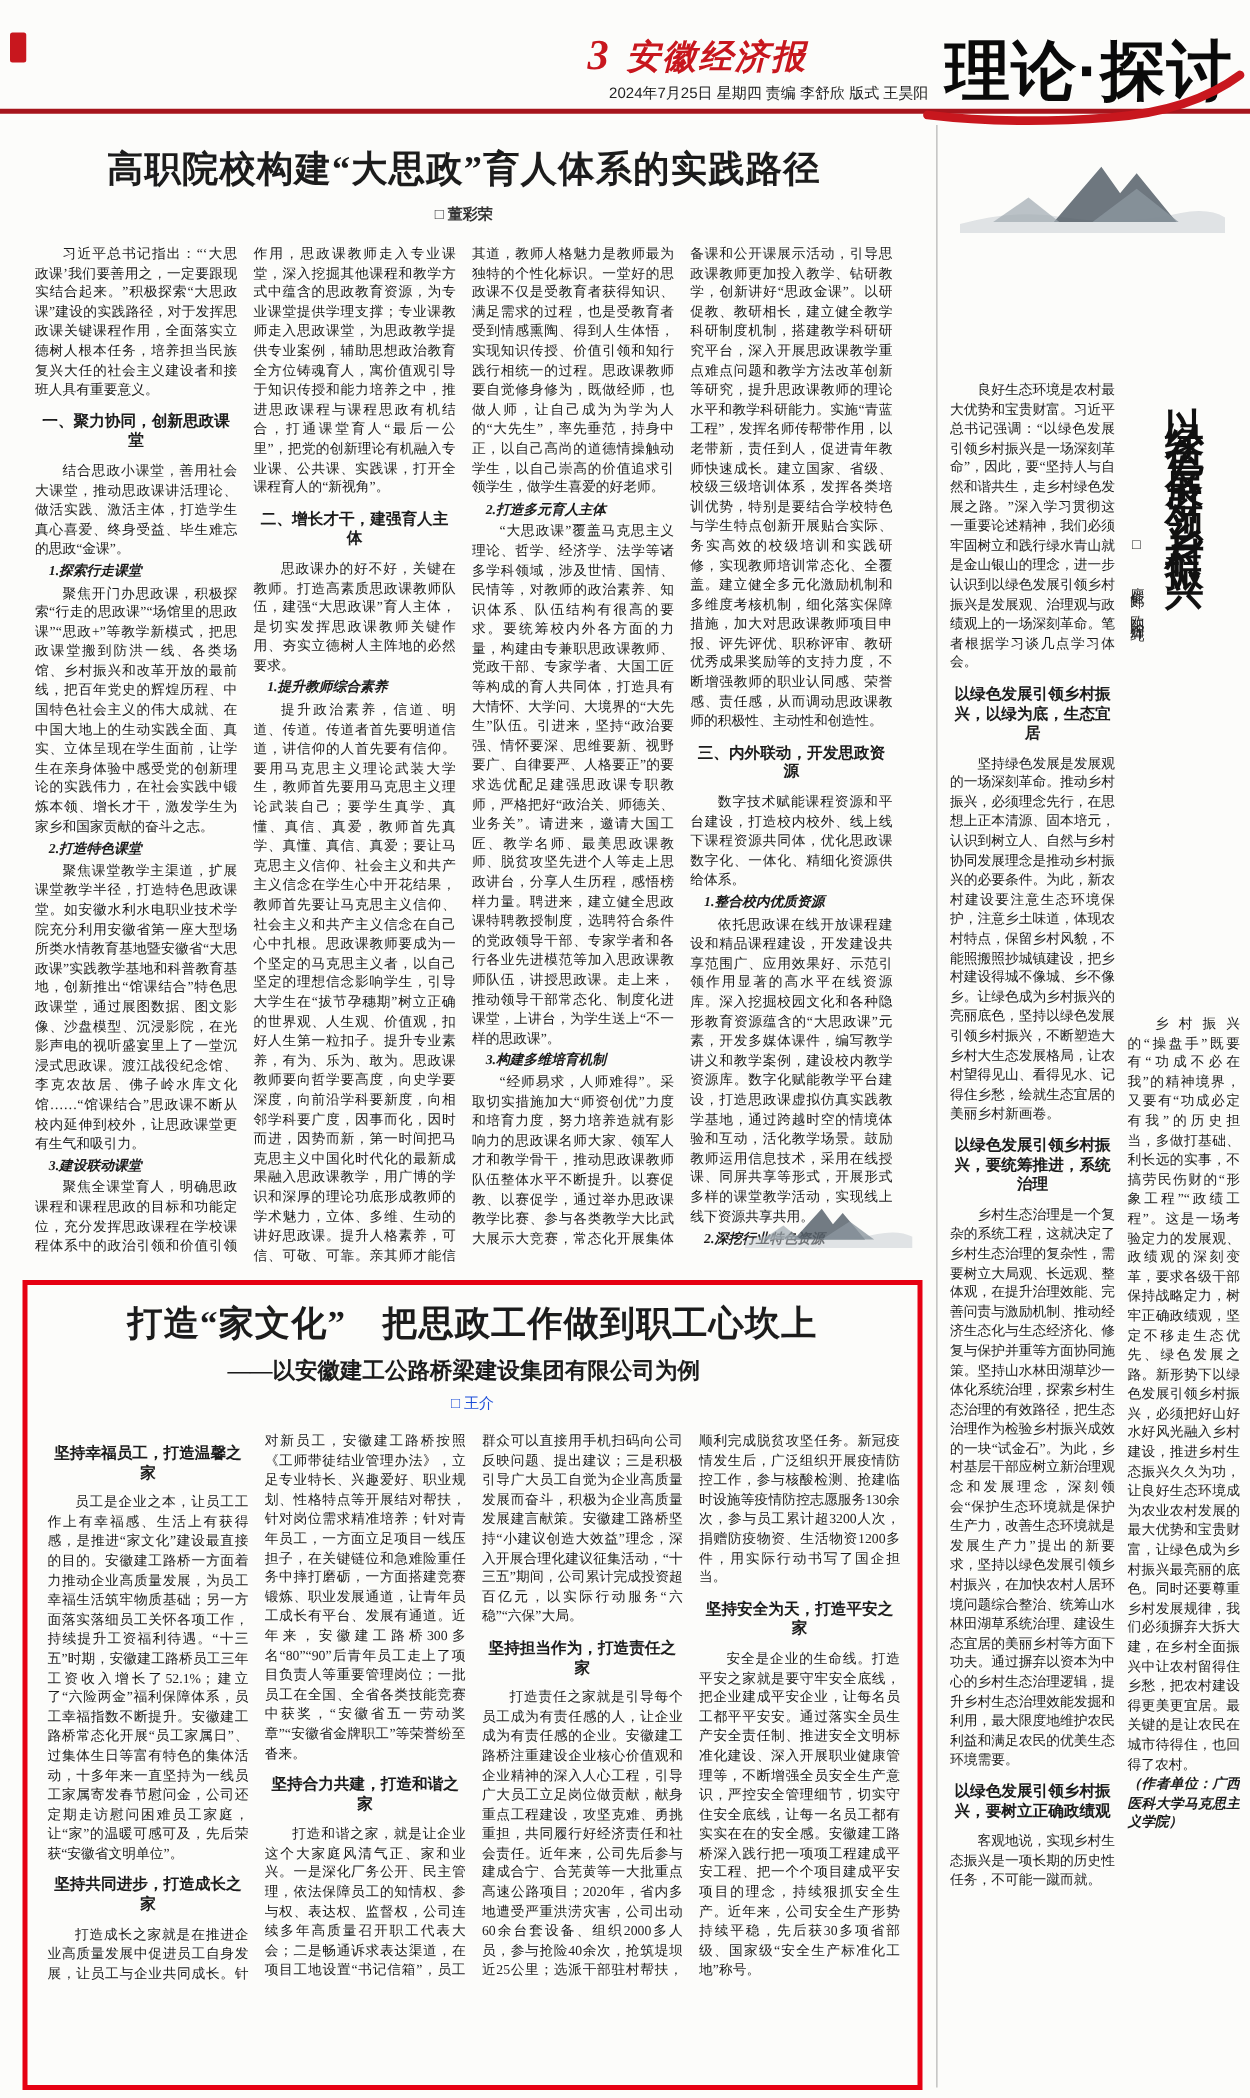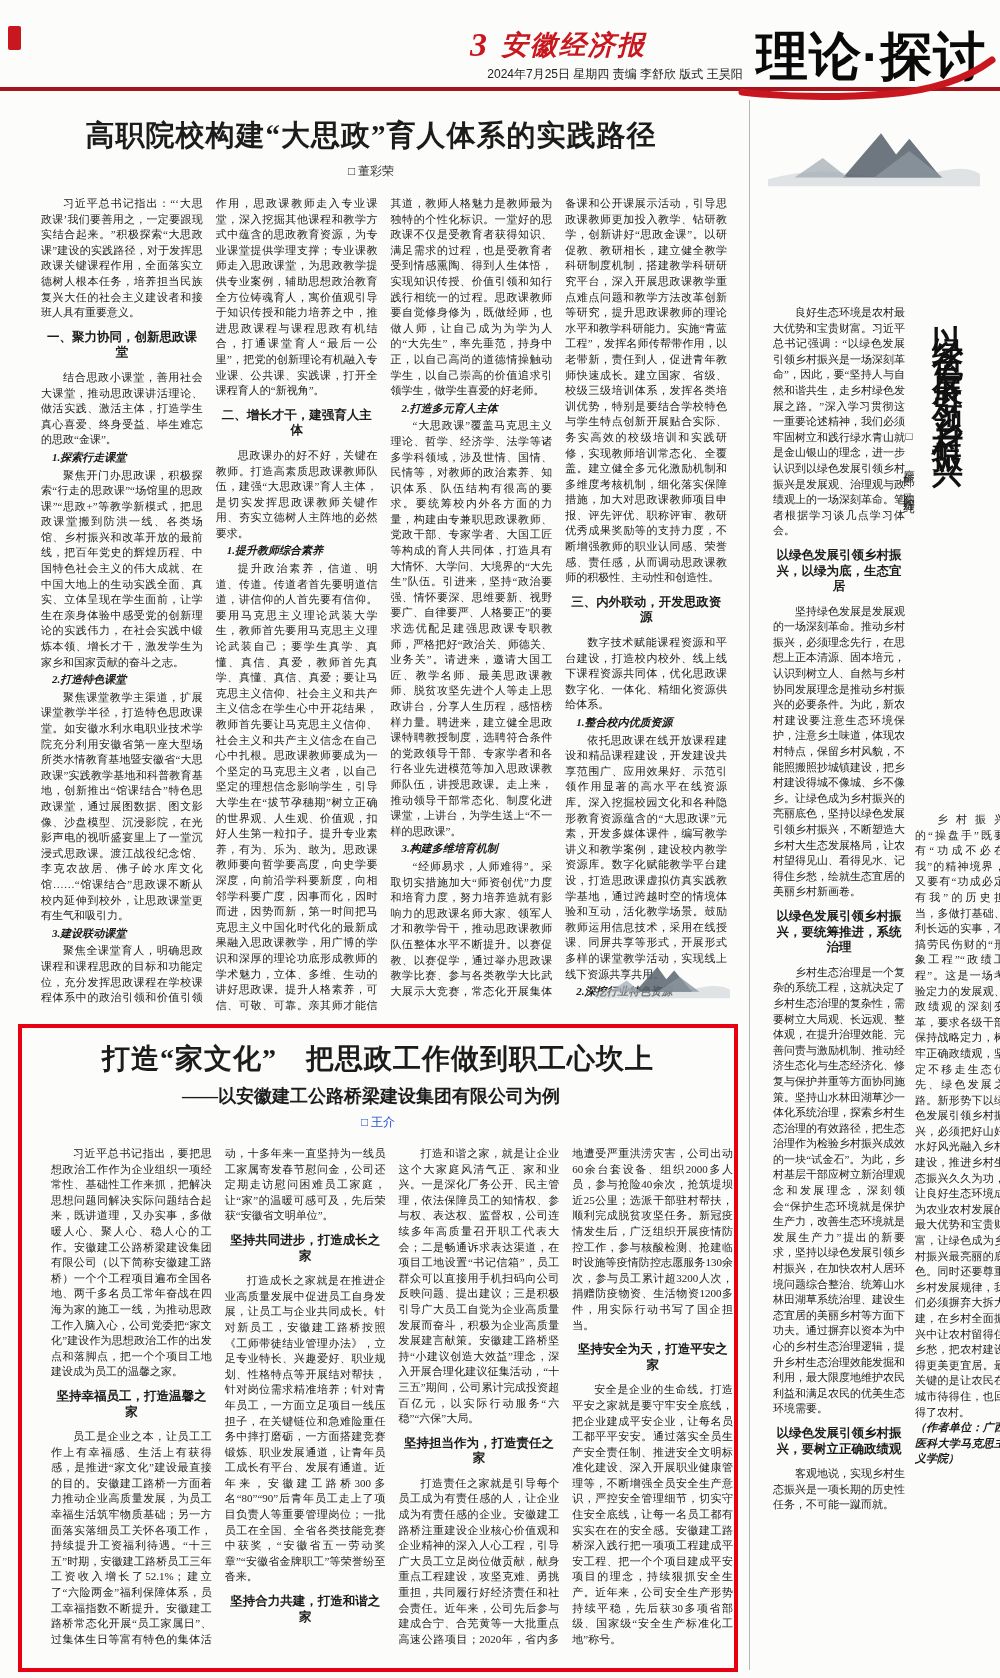--- a/index.html
+++ b/index.html
@@ -15,31 +15,31 @@
   #paper-name { color:#c8171e; font-size:27px; font-weight:bold; font-style:italic; letter-spacing:2px;
                 vertical-align:middle; margin-left:10px; }
   #date-line { left:470px; top:66px; width:290px; text-align:center; font-size:12px; color:#222;
                font-family:"Liberation Sans",sans-serif; white-space:nowrap; }
   #section-title { left:756px; top:22px; width:244px; font-family:"Liberation Sans",sans-serif;
                    font-weight:900; font-size:52px; letter-spacing:1px; color:#0a0a0a; white-space:nowrap; }
   #header-rule { left:0; top:87px; width:1000px; height:4px; background:#a6151c; }
   #swoosh { left:738px; top:52px; width:262px; height:52px; }
 
   
-  .cols { text-align:justify; font-size:11px; line-height:15.6px; overflow:hidden; column-gap:13px;margin-left:13px; }
+  .cols { text-align:justify; font-size:11px; line-height:15.6px; overflow:hidden; column-gap:13px; }
   .sec.para   { text-indent:2em; }
   .sec.head   { font-family:"Liberation Sans",sans-serif; font-weight:bold; font-size:12.5px;
                 text-align:center; margin:9px 0; text-indent:0; }
   .sec.subhead{ font-weight:bold; font-style:italic; font-size:11px; text-indent:1em; margin:2px 0; }
   .sec.author { font-weight:bold; font-style:italic; }
 
   
   #main-headline { left:28px; top:116px; width:686px; text-align:center; font-size:29px;
                    font-weight:bold; letter-spacing:1px; }
-  #main-byline { left:28px; top:163px; width:686px; text-align:center; font-size:12px; color:#333; }
+  #main-byline { left:28px; top:163px; width:686px; text-align:center; font-size:12px; color:#333;font-weight:bold; }
   #main-cols { left:28px; top:196px; width:686px; height:818px; column-count:4; }
 
   
   #v-divider { left:749px; top:100px; width:1px; height:1570px; background:#b5b5b5; }
   #sb-mountain { left:768px; top:110px; width:212px; height:82px; }
   #main-mountain { left:596px; top:944px; width:134px; height:64px; }
   #sb-col1 { left:760px; top:305px; width:132px; height:1358px; }
   #sb-col2 { left:902px; top:812px; width:90px;  height:852px; }
   #v-byline { left:901px; top:430px; height:260px; writing-mode:vertical-rl; text-orientation:upright;
               font-size:11.5px; letter-spacing:3px; color:#222; }
@@ -126,21 +126,20 @@
     <div class="sec author">（作者单位：广西医科大学马克思主义学院）</div>
   </div>
 <div class="abs" id="v-byline">□ 廖仁郎 欧阳辉纯</div>
 <div class="abs" id="v-title">以绿色发展引领乡村振兴</div>
 
 <div class="abs" id="red-box"></div>
 <div class="abs" id="box-headline">打造“家文化”　把思政工作做到职工心坎上</div>
 <div class="abs" id="box-subtitle">——以安徽建工公路桥梁建设集团有限公司为例</div>
 <div class="abs" id="box-byline">□ 王介</div>
 <div class="abs cols" id="box-cols">
-    <div class="sec para">习近平总书记指出，要把思想政治工作作为企业组织一项经常性、基础性工作来抓，把解决思想问题同解决实际问题结合起来，既讲道理，又办实事，多做暖人心、聚人心、稳人心的工作。安徽建工公路桥梁建设集团有限公司（以下简称安徽建工路桥）一个个工程项目遍布全国各地、两千多名员工常年奋战在四海为家的施工一线，为推动思政工作入脑入心，公司党委把“家文化”建设作为思想政治工作的出发点和落脚点，把一个个项目工地建设成为员工的温馨之家。</div>
     <div class="sec head">坚持幸福员工，打造温馨之家</div>
     <div class="sec para">员工是企业之本，让员工工作上有幸福感、生活上有获得感，是推进“家文化”建设最直接的目的。安徽建工路桥一方面着力推动企业高质量发展，为员工幸福生活筑牢物质基础；另一方面落实落细员工关怀各项工作，持续提升工资福利待遇。“十三五”时期，安徽建工路桥员工三年工资收入增长了52.1%；建立了“六险两金”福利保障体系，员工幸福指数不断提升。安徽建工路桥常态化开展“员工家属日”、过集体生日等富有特色的集体活动，十多年来一直坚持为一线员工家属寄发春节慰问金，公司还定期走访慰问困难员工家庭，让“家”的温暖可感可及，先后荣获“安徽省文明单位”。</div>
     <div class="sec head">坚持共同进步，打造成长之家</div>
     <div class="sec para">打造成长之家就是在推进企业高质量发展中促进员工自身发展，让员工与企业共同成长。针对新员工，安徽建工路桥按照《工师带徒结业管理办法》，立足专业特长、兴趣爱好、职业规划、性格特点等开展结对帮扶，针对岗位需求精准培养；针对青年员工，一方面立足项目一线压担子，在关键链位和急难险重任务中摔打磨砺，一方面搭建竞赛锻炼、职业发展通道，让青年员工成长有平台、发展有通道。近年来，安徽建工路桥300多名“80”“90”后青年员工走上了项目负责人等重要管理岗位；一批员工在全国、全省各类技能竞赛中获奖，“安徽省五一劳动奖章”“安徽省金牌职工”等荣誉纷至沓来。</div>
     <div class="sec head">坚持合力共建，打造和谐之家</div>
     <div class="sec para">打造和谐之家，就是让企业这个大家庭风清气正、家和业兴。一是深化厂务公开、民主管理，依法保障员工的知情权、参与权、表达权、监督权，公司连续多年高质量召开职工代表大会；二是畅通诉求表达渠道，在项目工地设置“书记信箱”，员工群众可以直接用手机扫码向公司反映问题、提出建议；三是积极引导广大员工自觉为企业高质量发展而奋斗，积极为企业高质量发展建言献策。安徽建工路桥坚持“小建议创造大效益”理念，深入开展合理化建议征集活动，“十三五”期间，公司累计完成投资超百亿元，以实际行动服务“六稳”“六保”大局。</div>
     <div class="sec head">坚持担当作为，打造责任之家</div>
     <div class="sec para">打造责任之家就是引导每个员工成为有责任感的人，让企业成为有责任感的企业。安徽建工路桥注重建设企业核心价值观和企业精神的深入人心工程，引导广大员工立足岗位做贡献，献身重点工程建设，攻坚克难、勇挑重担，共同履行好经济责任和社会责任。近年来，公司先后参与建成合宁、合芜黄等一大批重点高速公路项目；2020年，省内多地遭受严重洪涝灾害，公司出动60余台套设备、组织2000多人员，参与抢险40余次，抢筑堤坝近25公里；选派干部驻村帮扶，顺利完成脱贫攻坚任务。新冠疫情发生后，广泛组织开展疫情防控工作，参与核酸检测、抢建临时设施等疫情防控志愿服务130余次，参与员工累计超3200人次，捐赠防疫物资、生活物资1200多件，用实际行动书写了国企担当。</div>
     <div class="sec head">坚持安全为天，打造平安之家</div>
     <div class="sec para">安全是企业的生命线。打造平安之家就是要守牢安全底线，把企业建成平安企业，让每名员工都平平安安。通过落实全员生产安全责任制、推进安全文明标准化建设、深入开展职业健康管理等，不断增强全员安全生产意识，严控安全管理细节，切实守住安全底线，让每一名员工都有实实在在的安全感。安徽建工路桥深入践行把一项项工程建成平安工程、把一个个项目建成平安项目的理念，持续狠抓安全生产。近年来，公司安全生产形势持续平稳，先后获30多项省部级、国家级“安全生产标准化工地”称号。</div>

